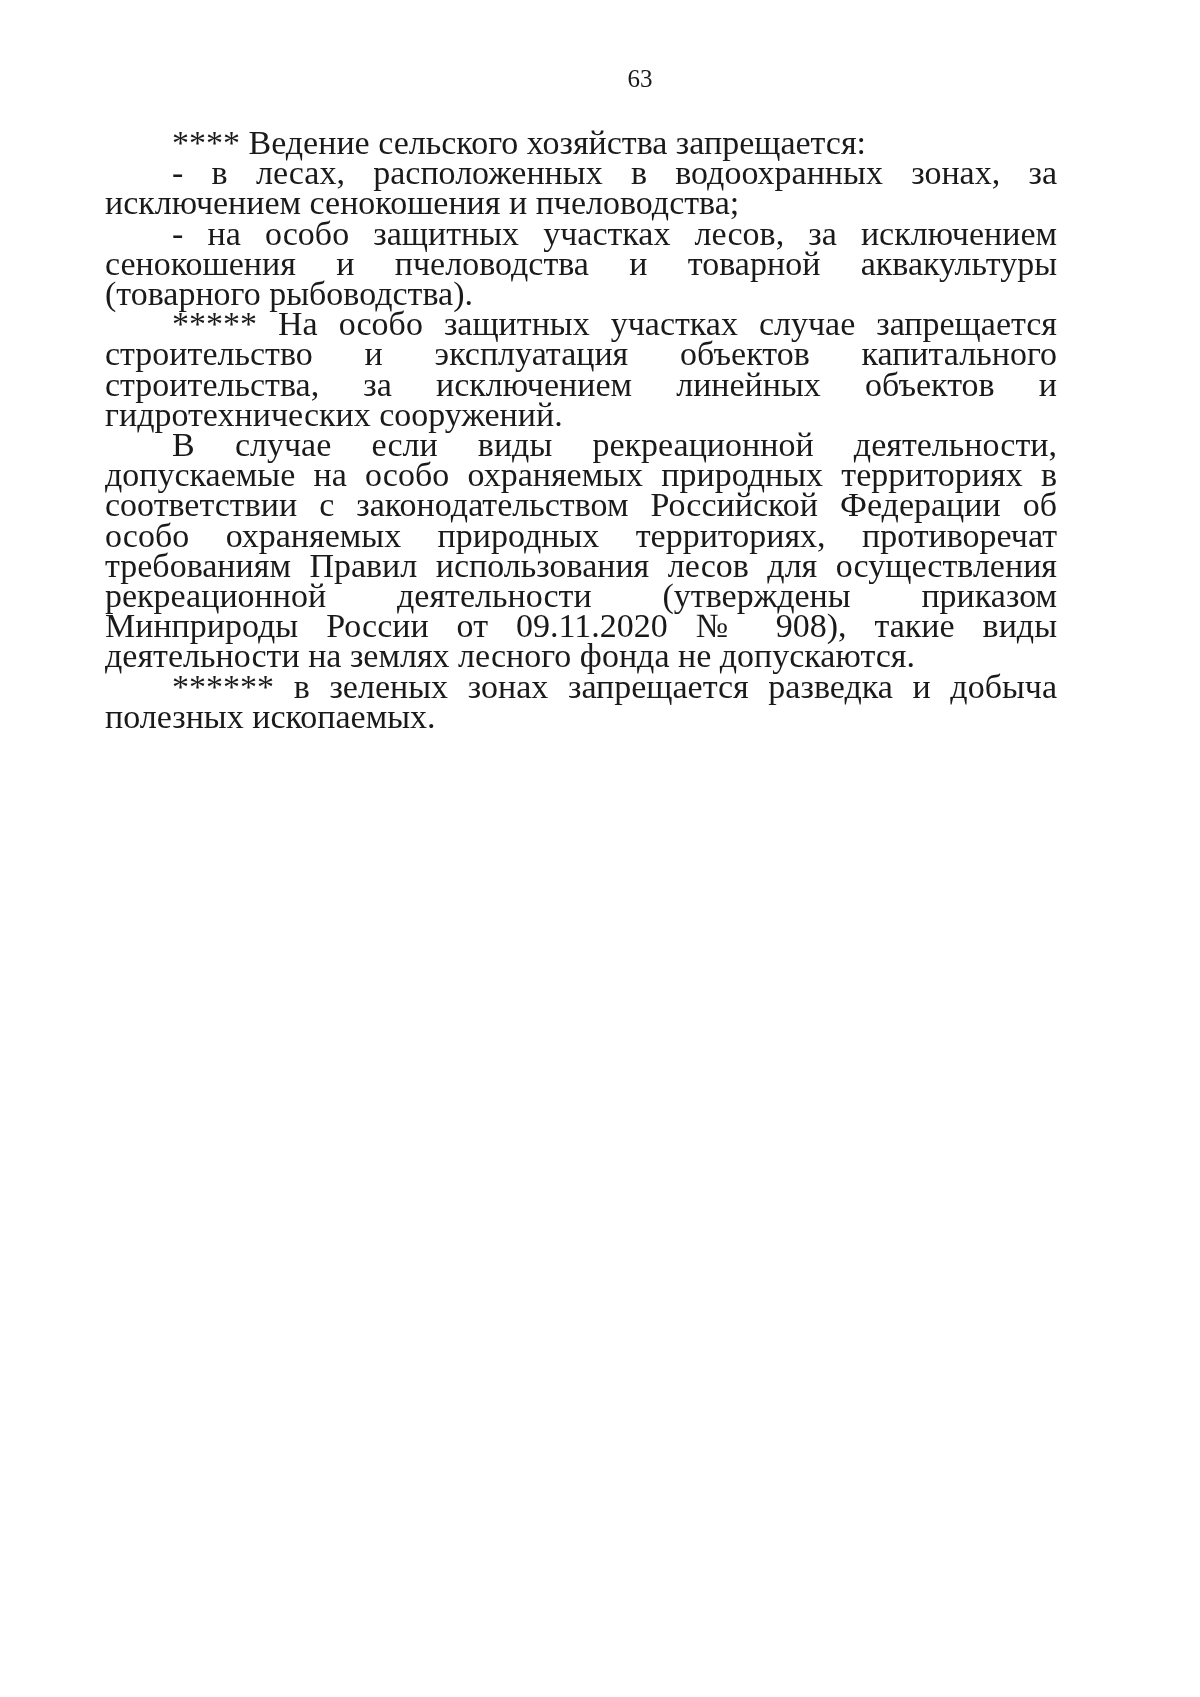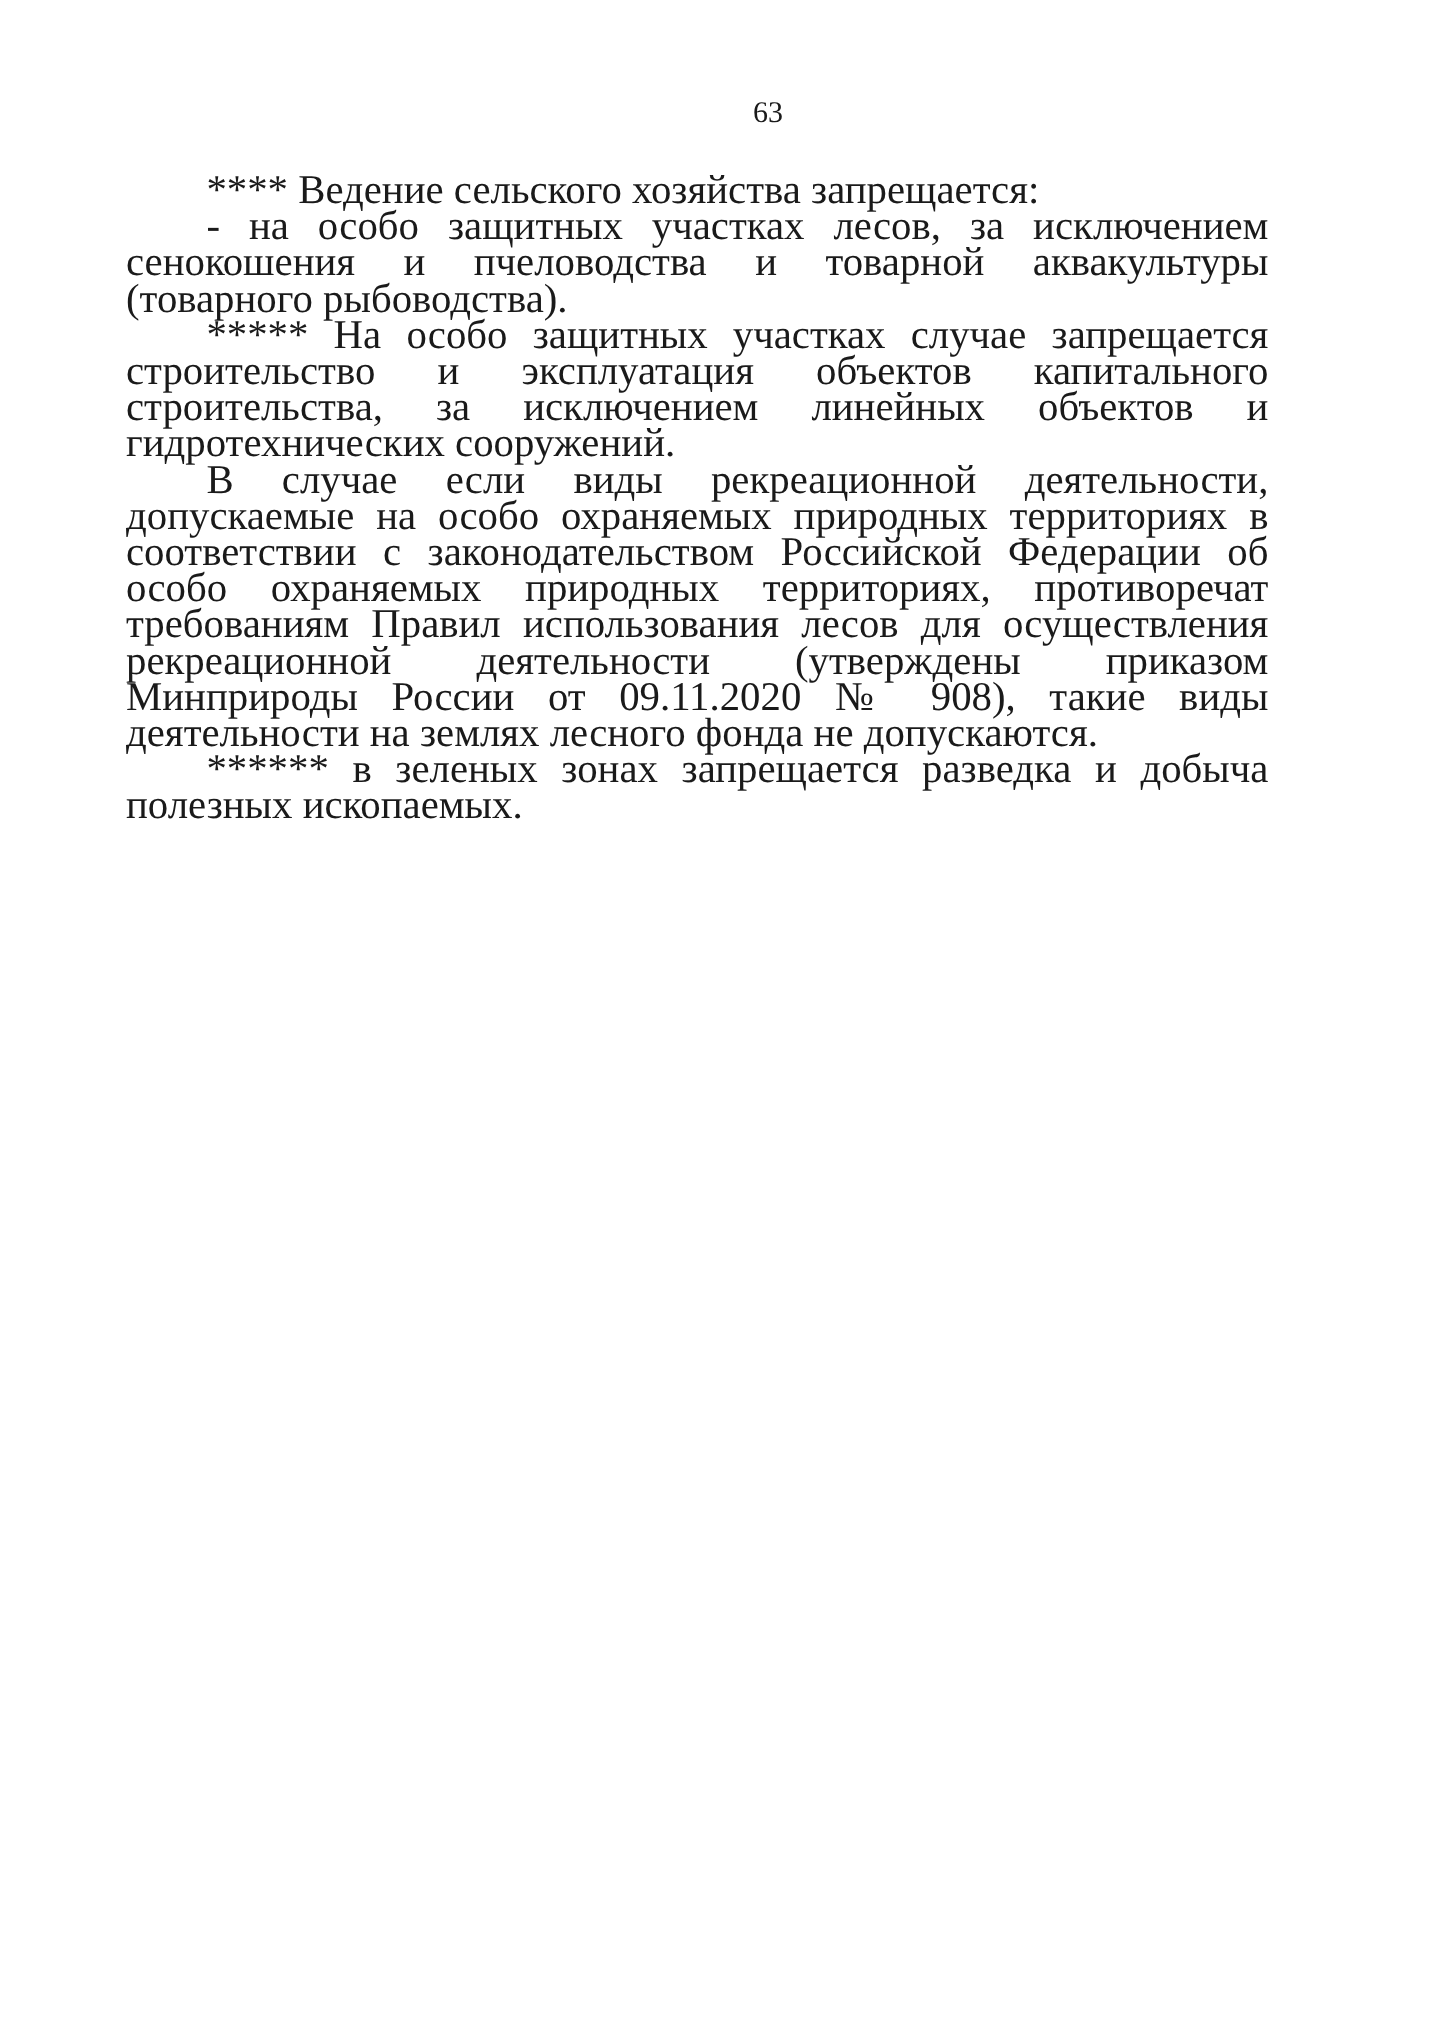--- a/index.html
+++ b/index.html
@@ -1,35 +1,36 @@
 <!DOCTYPE html>
 <html><head>
 <meta charset="utf-8">
 <style>
   html, body { margin: 0; padding: 0; background: #ffffff; }
   body { width: 1200px; height: 1697px; position: relative; overflow: hidden; }
   .page {
     position: absolute; left: 0; top: 0; width: 1200px; height: 1352px; background: #fff;
-    font-family: "Liberation Serif", "DejaVu Serif", serif; color: #1a1a1a; margin-top: 16px;
+    font-family: "Liberation Serif", "DejaVu Serif", serif; color: #1a1a1a;
   }
   .page-number {
     position: absolute; top: 64px; left: 0; width: 1200px; text-align: center;
     font-size: 25px; line-height: 30px; padding-left: 80px; box-sizing: border-box;
   }
   .body-text {
     position: absolute; top: 128px; left: 105px; width: 952px;
     font-size: 34px; line-height: 30.2px; text-align: justify;
   }
   .para { margin: 0; text-indent: 67px; text-align: justify; text-align-last: left; }
 </style>
 </head>
 <body>
 
 <div class="page">
   <div class="page-number">63</div>
   <div class="body-text">
     <p class="para">**** Ведение сельского хозяйства запрещается:</p>
+    <p class="para">- в лесах, расположенных в водоохранных зонах, за исключением сенокошения и пчеловодства;</p>
     <p class="para">- на особо защитных участках лесов, за исключением сенокошения и пчеловодства и товарной аквакультуры (товарного рыбоводства).</p>
     <p class="para">***** На особо защитных участках случае запрещается строительство и эксплуатация объектов капитального строительства, за исключением линейных объектов и гидротехнических сооружений.</p>
     <p class="para">В случае если виды рекреационной деятельности, допускаемые на особо охраняемых природных территориях в соответствии с законодательством Российской Федерации об особо охраняемых природных территориях, противоречат требованиям Правил использования лесов для осуществления рекреационной деятельности (утверждены приказом Минприроды России от 09.11.2020 № 908), такие виды деятельности на землях лесного фонда не допускаются.</p>
     <p class="para">****** в зеленых зонах запрещается разведка и добыча полезных ископаемых.</p>
   </div>
 </div>
 
 </body></html>

